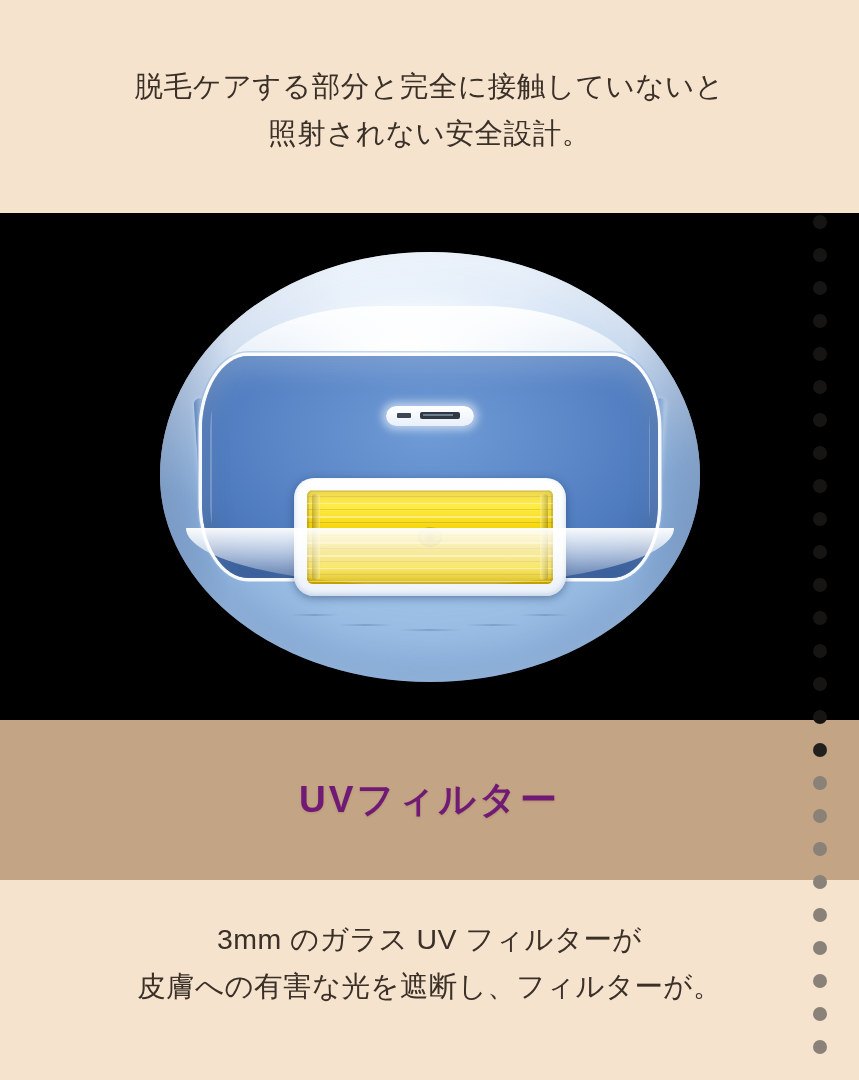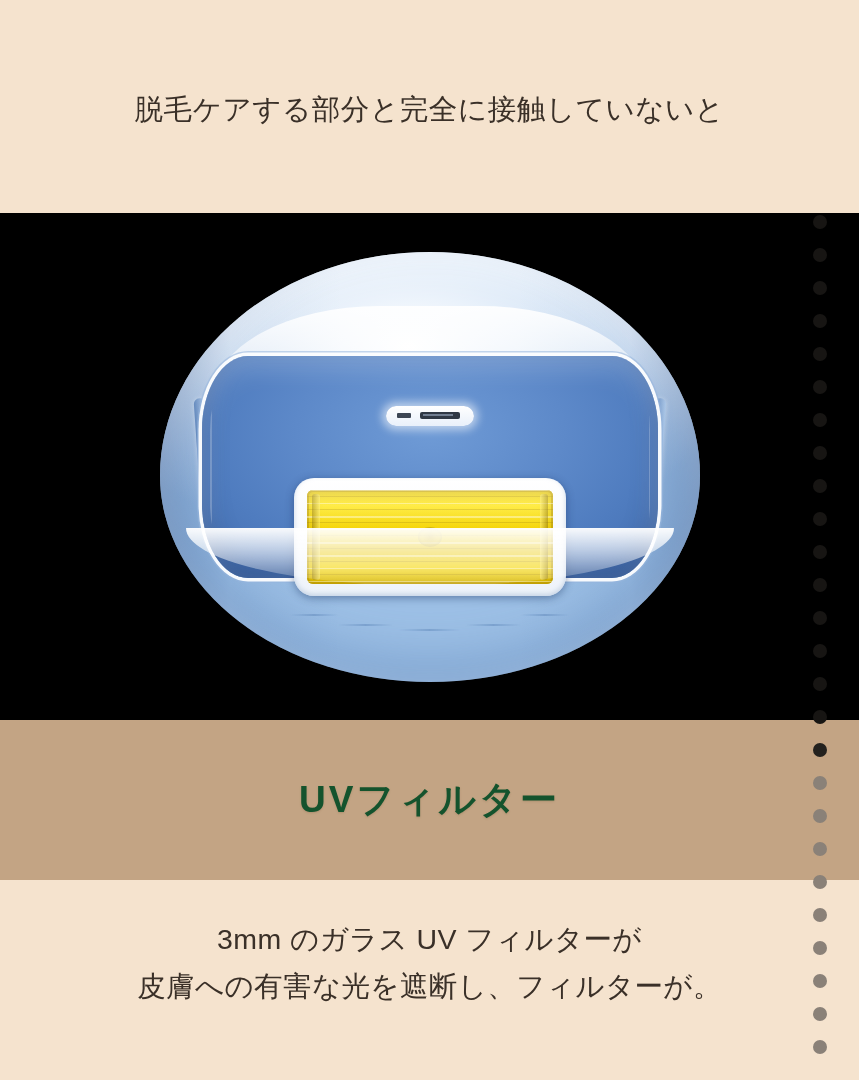--- a/index.html
+++ b/index.html
@@ -148,21 +148,21 @@
     background:linear-gradient(90deg,rgba(120,155,200,0),rgba(95,135,185,.9),rgba(120,155,200,0));
   }
 
   
   .banner{
     position:absolute;left:0;top:720px;width:859px;height:160px;
     background:#c3a484;
     display:flex;align-items:center;justify-content:center;
   }
   .banner .title{
-    color:#14532d;font-size:37px;font-weight:700;letter-spacing:3px;
+    color:#701a75;font-size:37px;font-weight:700;letter-spacing:3px;
     text-shadow:0 1px 2px rgba(120,92,62,.28);
     text-align:right;
   }
 
   
   .bottom-copy{
     position:absolute;left:0;top:880px;width:859px;height:168px;
     background:#f5e3ce;
     display:flex;flex-direction:column;align-items:center;
     box-sizing:border-box;padding-top:36px;
@@ -181,20 +181,21 @@
   .dot.on{background:#23211e;}
   .dot.dim{background:#171513;}
 </style>
 </head>
 <body>
 
 <div class="page">
 
   <section class="top-copy">
     <div class="line">脱毛ケアする部分と完全に接触していないと</div>
+    <div class="line">照射されない安全設計。</div>
   </section>
 
   <section class="hero">
     <div class="device-wrap">
 
       <div class="shell"></div>
       <div class="top-ridge"></div>
 
       <div class="grip left"></div>
       <div class="grip right"></div>

